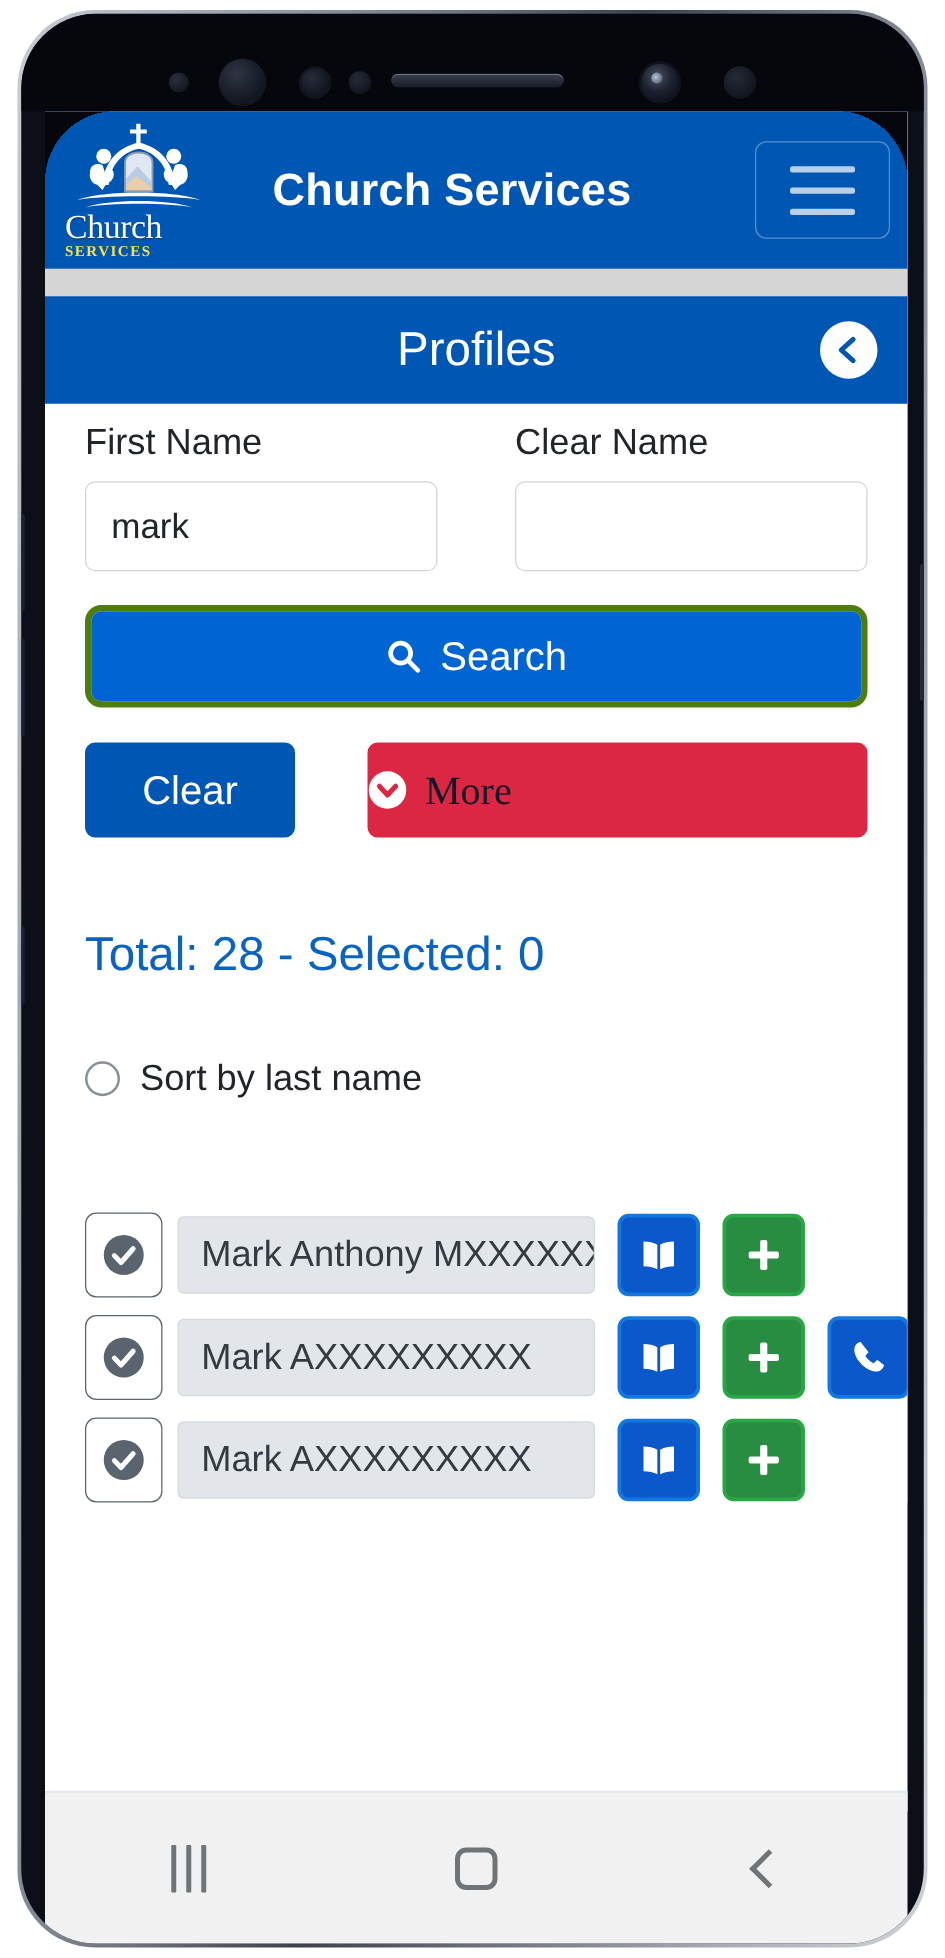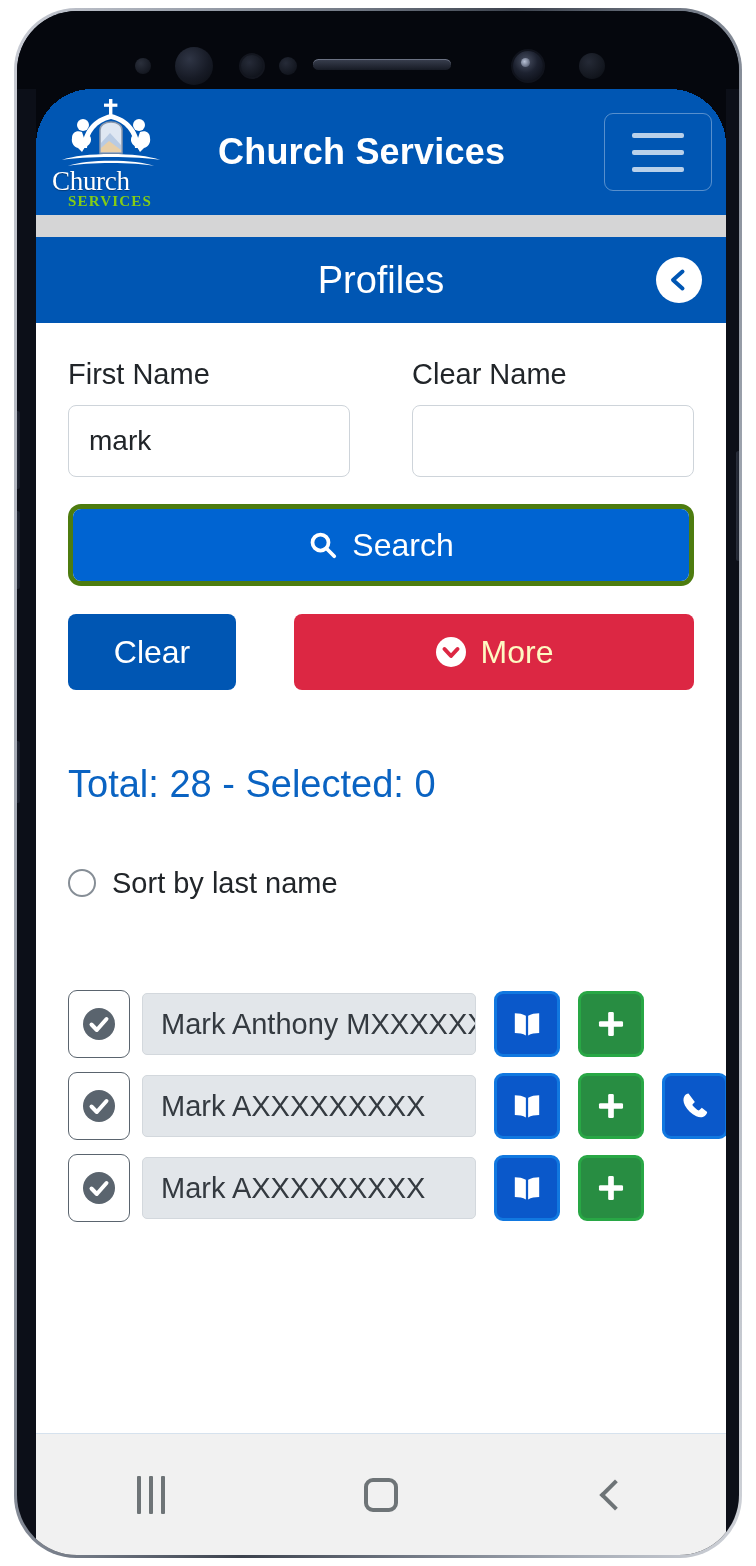--- a/index.html
+++ b/index.html
@@ -139,26 +139,25 @@
     font-family: "Liberation Serif", serif;
     color: #ffffff;
     font-size: 27px;
     line-height: 26px;
     letter-spacing: -.3px;
     text-shadow: 0 1px 1px rgba(0,0,0,.35);
     margin-top: -4px;
   }
   .logo-sub {
     font-family: "Liberation Serif", serif;
-    color: #84cc16;
-    font-size: 15px;
+    color: #fde047;
+    font-size: 12px;
     letter-spacing: 1.2px;
     line-height: 15px;
     font-weight: bold;
-    margin-left: 16px;
   }
   .app-title {
     flex: 1;
     color: #ffffff;
     font-size: 36px;
     font-weight: bold;
     line-height: 40px;
     letter-spacing: .2px;
     padding-left: 30px;
   }
@@ -219,21 +218,21 @@
 
   
   .content {
     background: #ffffff;
     padding: 0 32px;
   }
 
   .field-row {
     display: flex;
     gap: 62px;
-    padding-top: 34px;
+    padding-top: 14px;
   }
   .field-col { flex: 1; }
   .field-label {
     font-size: 29px;
     color: #212529;
     line-height: 34px;
     margin-bottom: 14px;
   }
   .text-input {
     width: 100%;
@@ -285,27 +284,26 @@
     font-size: 32px;
     font-family: "Liberation Sans", sans-serif;
     cursor: pointer;
   }
   .btn-more {
     flex: 1;
     height: 76px;
     background: #dc2743;
     border: none;
     border-radius: 8px;
-    color: #fef9c3;
+    color: #0f172a;
     font-size: 32px;
-    font-family: Liberation Sans, sans-serif;
-    cursor: pointer;
-    display: flex;
-    align-items: center;
-    justify-content: center;
+    font-family: Liberation Serif, serif;
+    cursor: pointer;
+    display: flex;
+    align-items: center;
     gap: 14px;
   }
 
   .total-line {
     margin-top: 72px;
     font-size: 38px;
     color: #0a63c2;
     line-height: 44px;
   }
 

